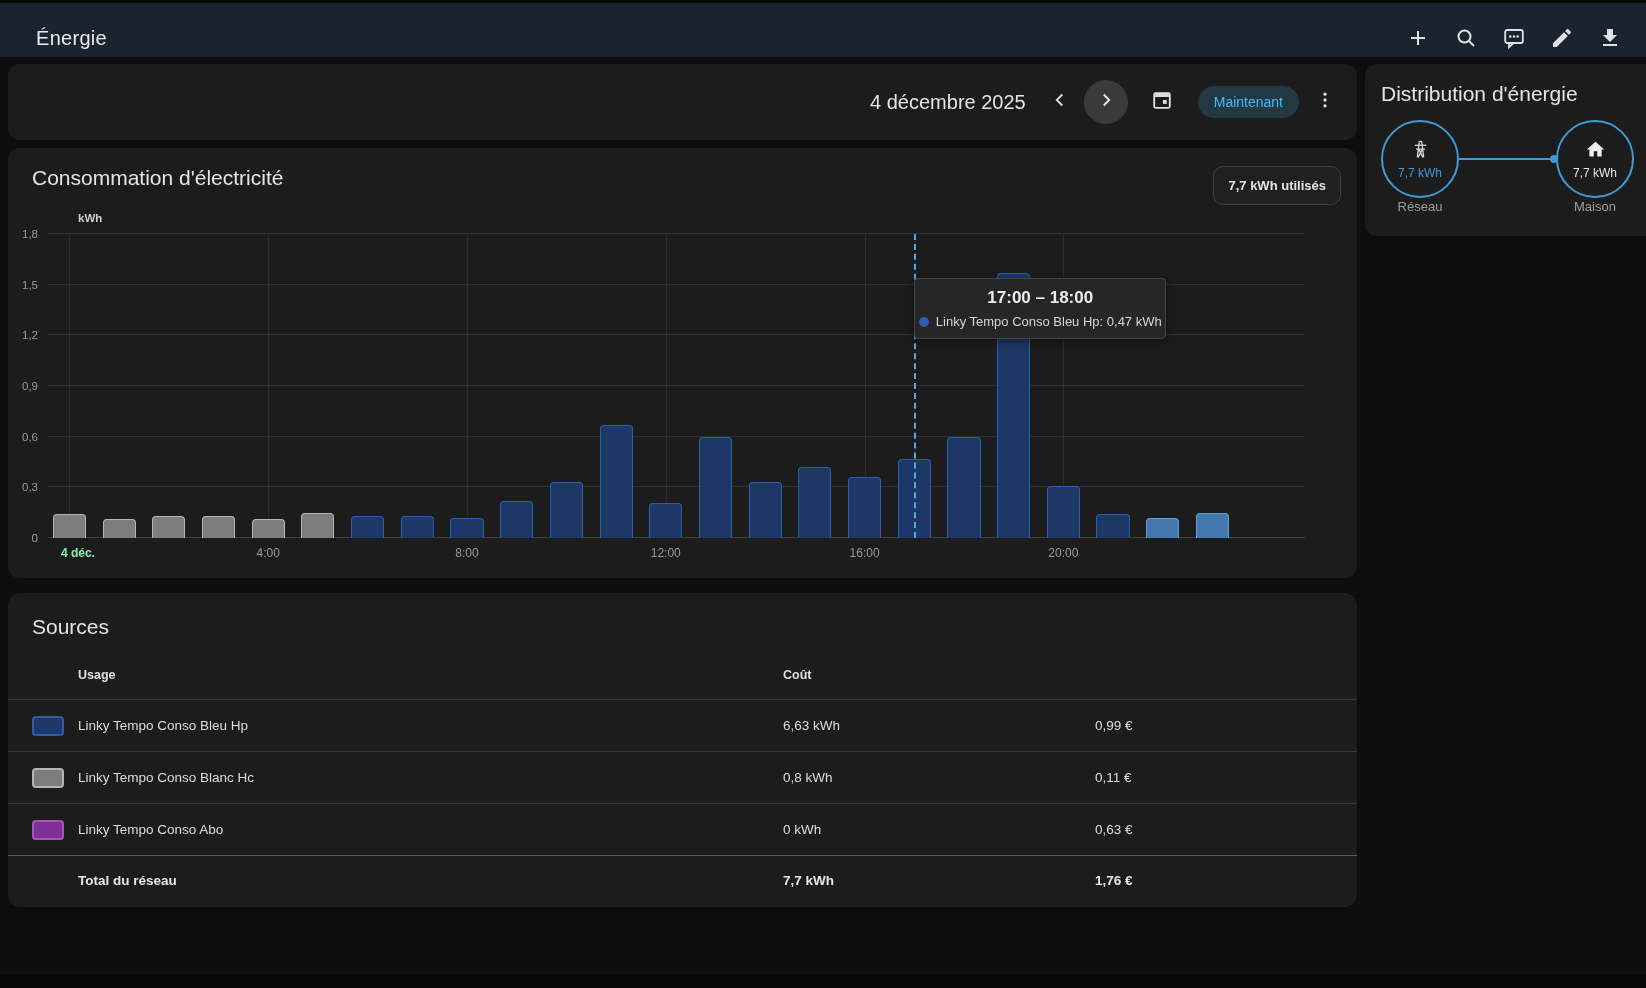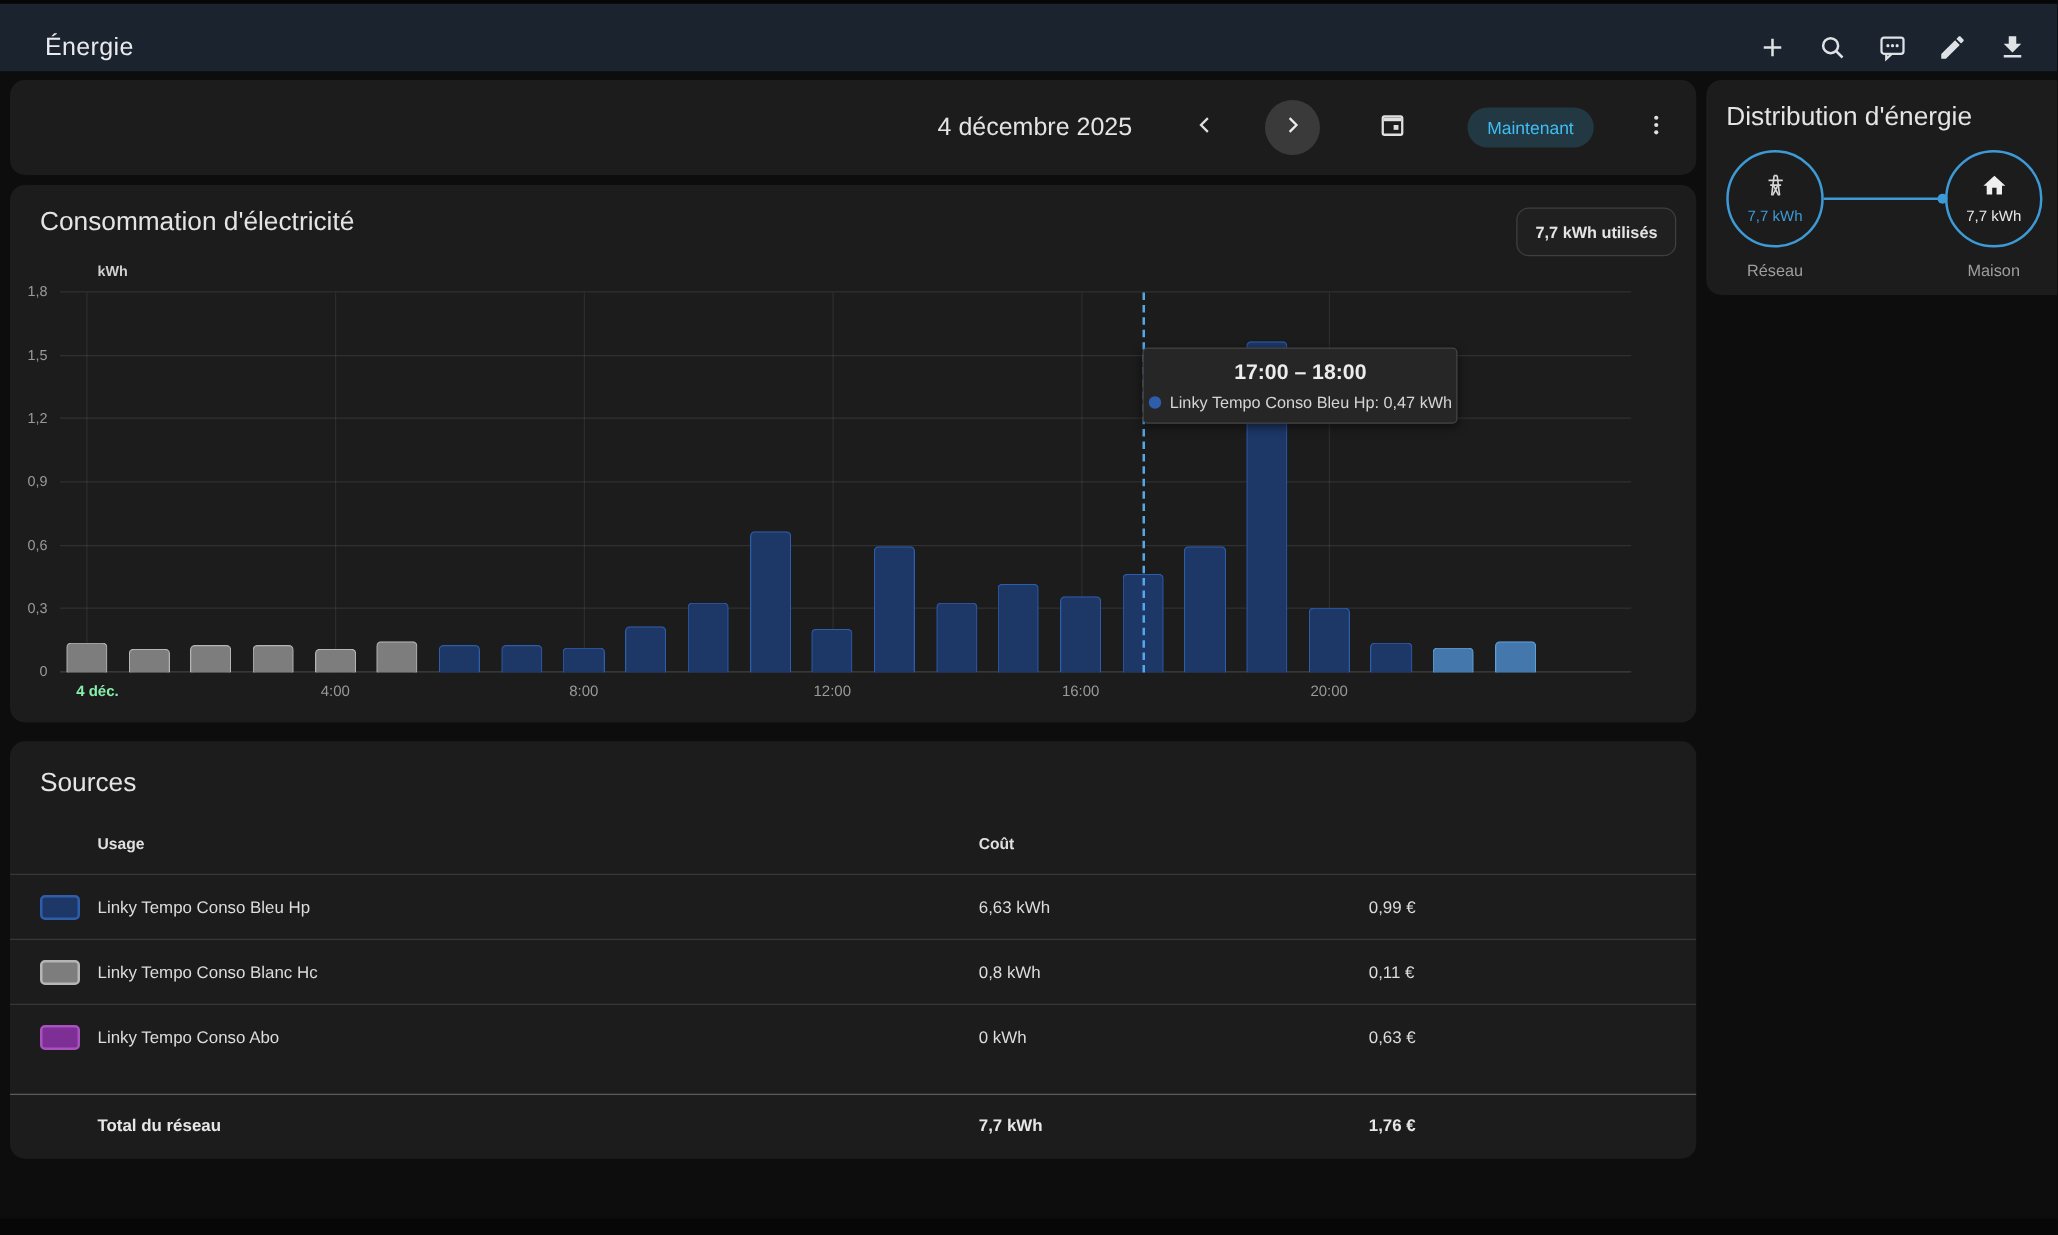--- a/index.html
+++ b/index.html
@@ -12,41 +12,41 @@
   .topbar-spacer{flex:1;}
   .icon-btn{width:28px;height:28px;margin:0 10px;display:flex;align-items:center;justify-content:center;cursor:pointer;}
   .icon-btn svg{display:block;}
 
   
   .main-col{position:absolute;left:8px;top:64px;width:1349px;display:flex;flex-direction:column;}
   .side-col{position:absolute;left:1365px;top:64px;width:291px;}
   .card{background:#1c1c1c;border-radius:12px;}
 
   
-  .period-card{height:76px;display:flex;align-items:center;justify-content:flex-end;box-sizing:border-box;padding:0 14px;gap:24px;}
+  .period-card{height:76px;display:flex;align-items:center;justify-content:flex-end;box-sizing:border-box;padding:0 14px;}
   .period-date{font-size:20px;color:#e4e4e4;margin-right:16px;}
   .nav-btn{width:36px;height:36px;display:flex;align-items:center;justify-content:center;cursor:pointer;border-radius:50%;}
   .nav-btn.circled{width:44px;height:44px;background:#3a3a3a;margin:0 6px;}
   .cal-btn{width:40px;height:40px;display:flex;align-items:center;justify-content:center;cursor:pointer;margin:0 8px;}
   .now-pill{height:32px;border-radius:16px;background:rgba(65,189,245,.18);color:#41bdf5;font-size:14px;font-weight:500;
             display:flex;align-items:center;padding:0 16px;cursor:pointer;margin:0 8px;}
   .kebab-btn{width:36px;height:36px;display:flex;align-items:center;justify-content:center;cursor:pointer;}
 
   
   .dist-card{height:172px;box-sizing:border-box;padding:18px 16px 0 16px;}
   .dist-title{font-size:21px;color:#e4e4e4;margin-bottom:14px;}
   .dist-row{display:flex;align-items:center;}
   .node{width:78px;height:78px;border-radius:50%;border:2px solid #3e9ad6;box-sizing:border-box;
         display:flex;flex-direction:column;align-items:center;justify-content:center;gap:2px;}
   .node .val{font-size:12px;}
   .node-grid .val{color:#3e9ad6;}
   .node-home .val{color:#e8e8e8;}
   .flow-line{width:97px;height:2px;background:#3e9ad6;position:relative;}
   .flow-dot{position:absolute;right:-2px;top:-3px;width:8px;height:8px;border-radius:50%;background:#3e9ad6;}
-  .dist-labels{display:flex;margin-top:11px;color:#9e9e9e;font-size:13px;}
+  .dist-labels{display:flex;margin-top:1px;color:#9e9e9e;font-size:13px;}
   .dist-labels span{width:78px;text-align:center;}
   .dist-labels .gap{width:97px;}
 
   
   .chart-card{height:430px;margin-top:8px;position:relative;}
   .chart-title{position:absolute;left:24px;top:18px;font-size:21px;color:#e4e4e4;}
   .chart-badge{position:absolute;right:16px;top:18px;border:1px solid #3f3f3f;border-radius:10px;background:#202020;
                color:#e4e4e4;font-size:13px;font-weight:700;padding:11px 14px;}
   #plot{position:absolute;left:40px;right:52px;top:86px;bottom:40px;}
   .unit-label{position:absolute;left:2px;top:-22px;font-size:11.5px;font-weight:700;color:#cfcfcf;margin-left:28px;}
@@ -65,21 +65,21 @@
   .tt-line{font-size:13px;color:#d5d5d5;display:flex;align-items:center;justify-content:center;gap:7px;white-space:nowrap;}
   .tt-dot{width:10px;height:10px;border-radius:50%;background:#2e5dab;flex:none;}
 
   
   .sources-card{margin-top:15px;box-sizing:border-box;padding-bottom:2px;}
   .src-title{font-size:21px;color:#e4e4e4;padding:22px 24px 12px 24px;}
   .src-grid{display:grid;grid-template-columns:46px minmax(0,1fr) 312px 238px;align-items:center;
             margin:0 0;padding:0 24px;box-sizing:border-box;}
   .src-head{height:48px;font-size:12.5px;font-weight:700;color:#e0e0e0;}
   .src-row{height:52px;border-top:1px solid rgba(255,255,255,.12);font-size:13.5px;color:#dcdcdc;cursor:pointer;}
-  .src-total{height:50px;border-top:1px solid rgba(255,255,255,.28);font-size:13.5px;color:#e6e6e6;font-weight:700;margin-top:20px;}
+  .src-total{height:50px;border-top:1px solid rgba(255,255,255,.28);font-size:13.5px;color:#e6e6e6;font-weight:700;}
   .swatch{width:32px;height:20px;border-radius:4px;border:2px solid;box-sizing:border-box;display:block;}
   .bottom-strip{position:absolute;left:0;right:0;bottom:0;height:13px;background:#070707;}
 </style>
 </head>
 <body>
 
 <div id="app">
 
   <div class="topbar">
     <div class="topbar-title">Énergie</div>

